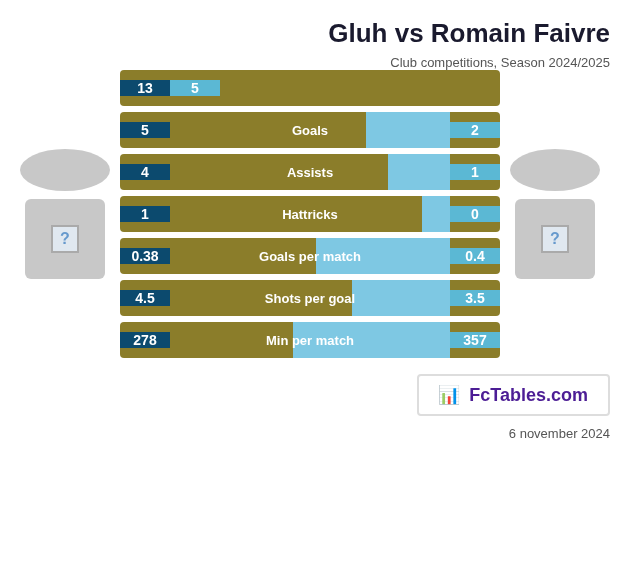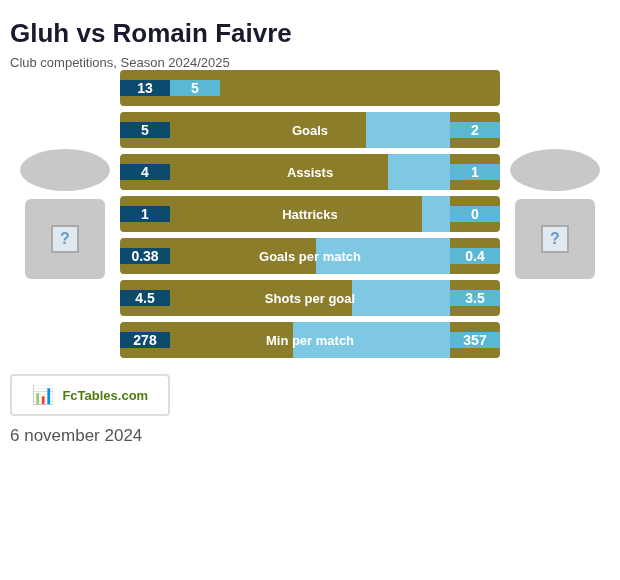--- a/index.html
+++ b/index.html
@@ -10,21 +10,21 @@
       font-family: Arial, sans-serif;
       overflow: hidden;
     }
 
     .container {
       width: 620px;
       height: 580px;
       background: #fff;
       display: flex;
       flex-direction: column;
-      align-items: flex-start;
+      align-items: flex-end;
       padding: 18px 10px 10px;
     }
 
     .title {
       font-size: 26px;
       font-weight: bold;
       color: #1a1a2e;
       margin-bottom: 6px;
       text-align: center;
     }
@@ -170,28 +170,28 @@
       border-radius: 4px;
       gap: 8px;
     }
 
     .watermark-icon {
       color: #1a1a2e;
       font-size: 18px;
     }
 
     .watermark-text {
-      font-size: 13px;
-      font-weight: bold;
-      color: #4d7c0f;
+      font-size: 18px;
+      font-weight: bold;
+      color: #4c1d95;
     }
 
     .date-text {
       margin-top: 10px;
-      font-size: 17px;
+      font-size: 13px;
       color: #555;
       text-align: center;
     }
   </style>
 </head>
 <body>
 
 <div class="container">
   <div class="title">Gluh vs Romain Faivre</div>
   <div class="subtitle">Club competitions, Season 2024/2025</div>

